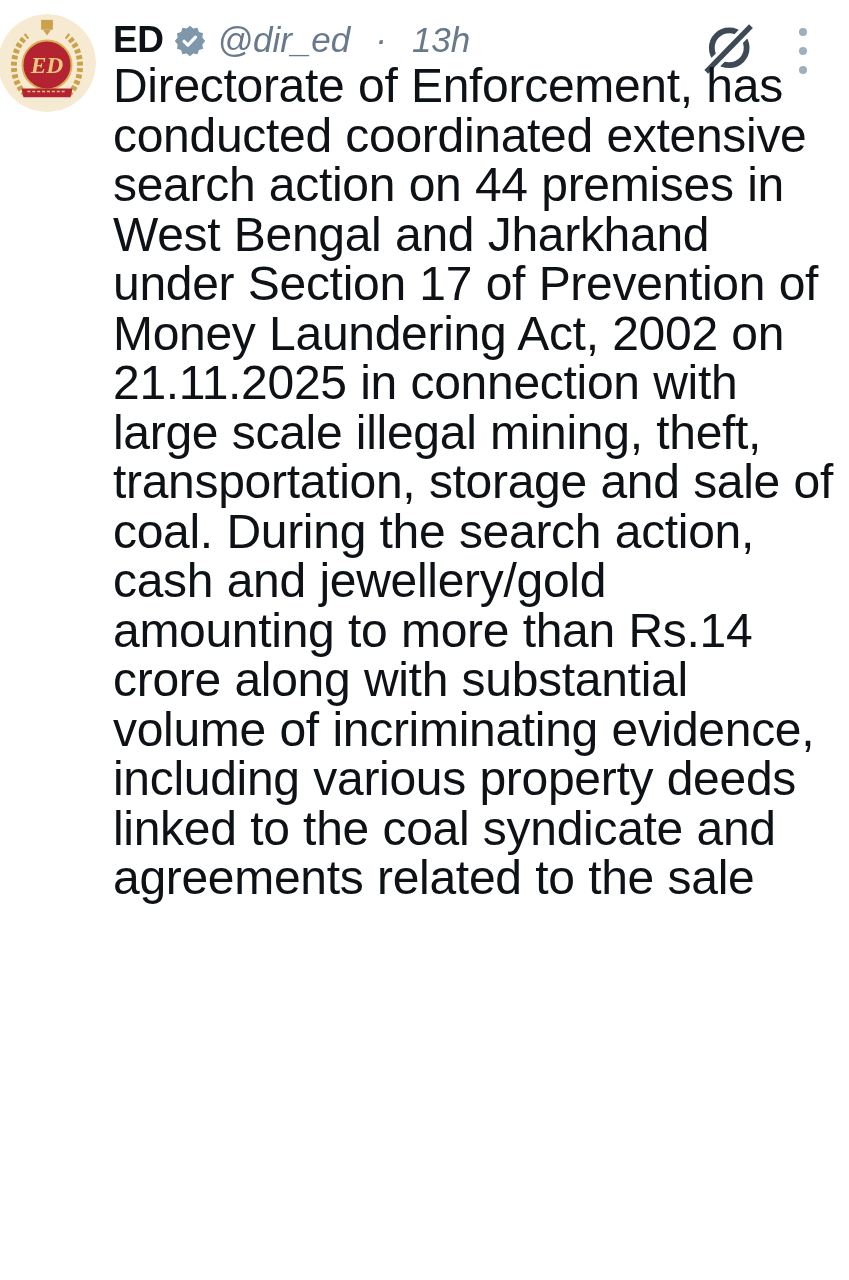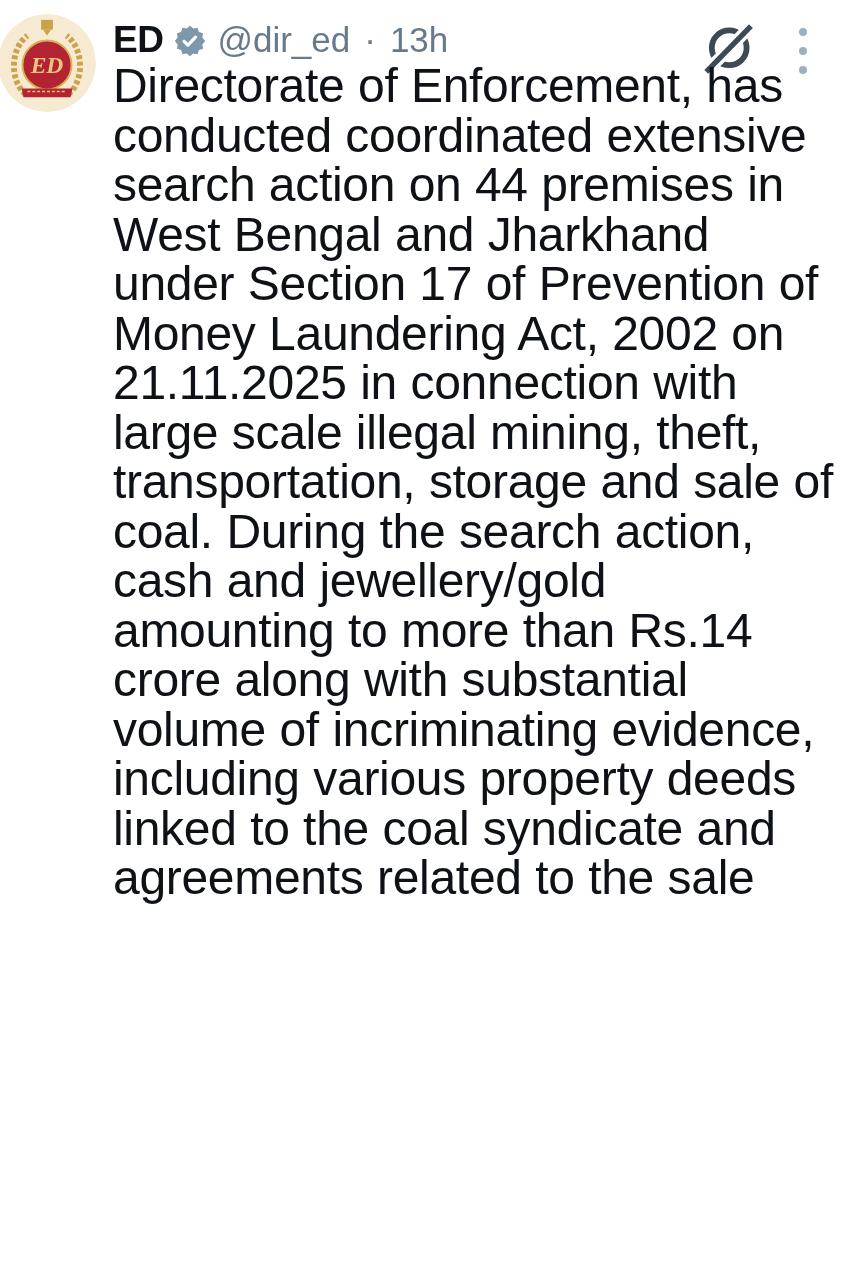--- a/index.html
+++ b/index.html
@@ -9,21 +9,21 @@
     background:#ffffff; font-family:"Liberation Sans", sans-serif;
   }
 
   
   .avatar { position:absolute; left:-2px; top:14px; width:98px; height:98px; border-radius:50%; overflow:hidden; }
 
   
   .name-row { position:absolute; left:113px; top:16px; height:48px; display:flex; align-items:center; gap:10px; white-space:nowrap; }
   .display-name { font-size:37px; font-weight:bold; color:#0e1217; letter-spacing:-0.5px; }
   .badge { width:34px; height:34px; margin-top:2px; }
-  .handle-group { display:flex; align-items:center; gap:14px; color:#68798a; font-size:35px; }
+  .handle-group { display:flex; align-items:center; gap:25px; color:#68798a; font-size:35px;font-style:italic; }
   .header-actions { position:absolute; right:42px; top:20px; display:flex; align-items:flex-start; gap:42px; }
   .grok-btn { width:58px; height:58px; }
   .dots { display:flex; flex-direction:column; gap:11px; padding-top:8px; }
   .dots i { width:8px; height:8px; border-radius:50%; background:#9db0bd; display:block; }
 
   
   .tweet-text {
     position:absolute; left:113px; top:61px; width:726px;
     font-size:48px; line-height:49.5px; color:#0e1217; letter-spacing:-0.3px;
     word-spacing:0.5px;

